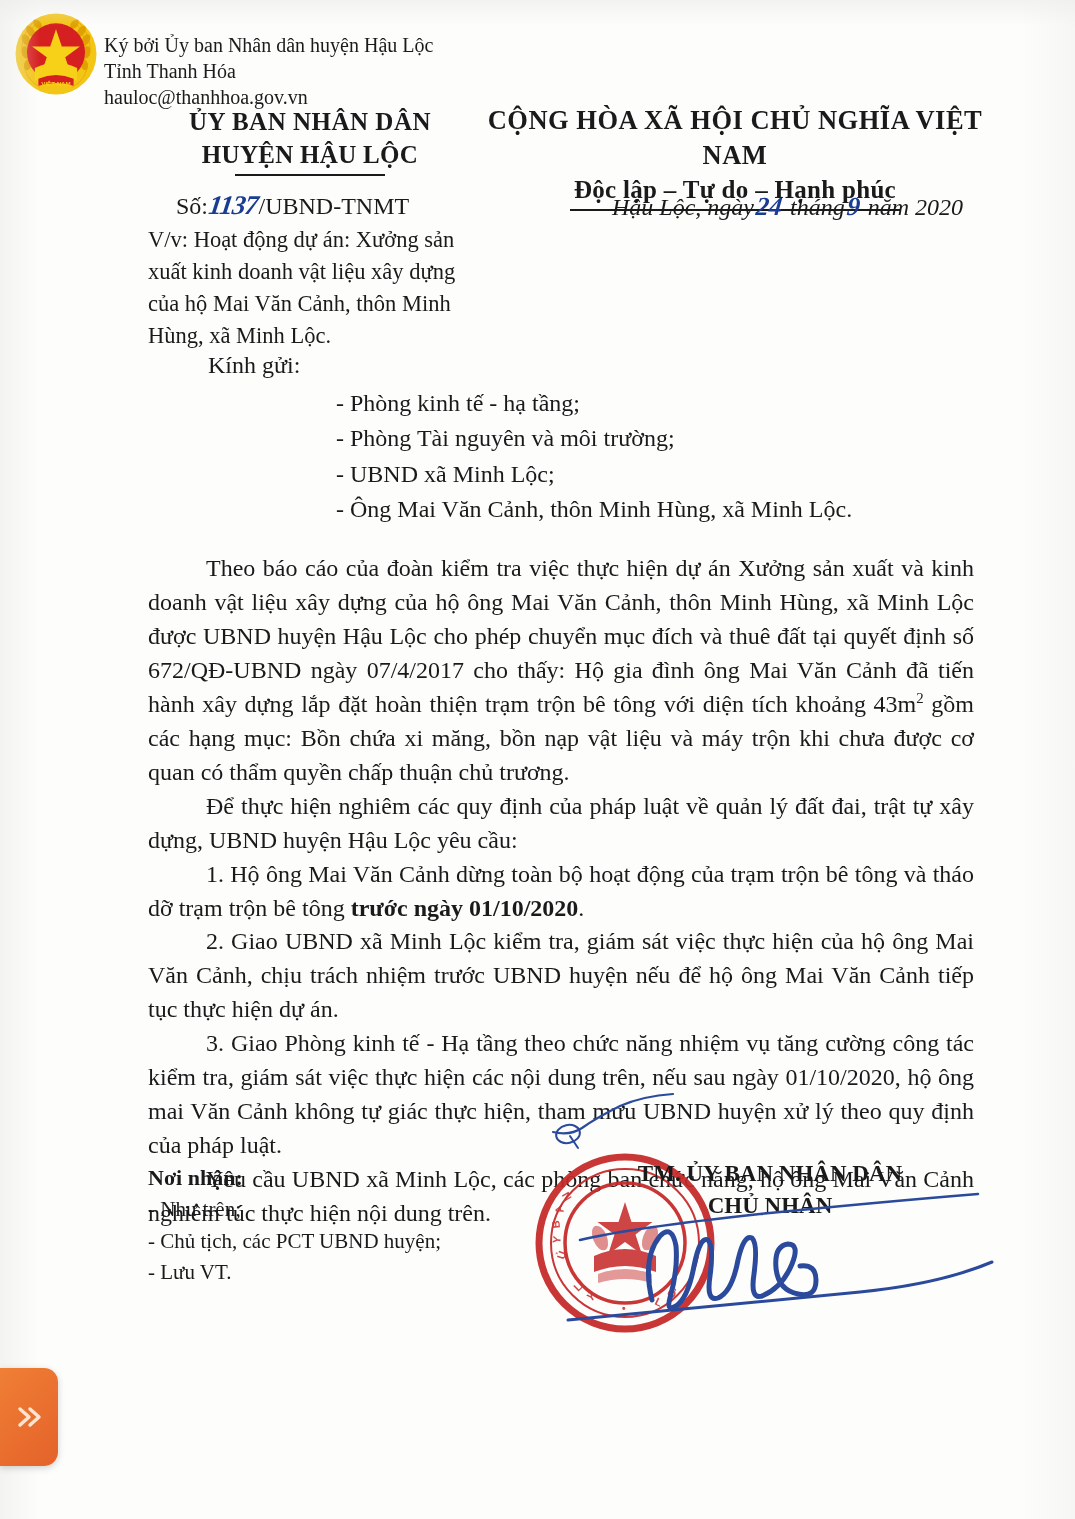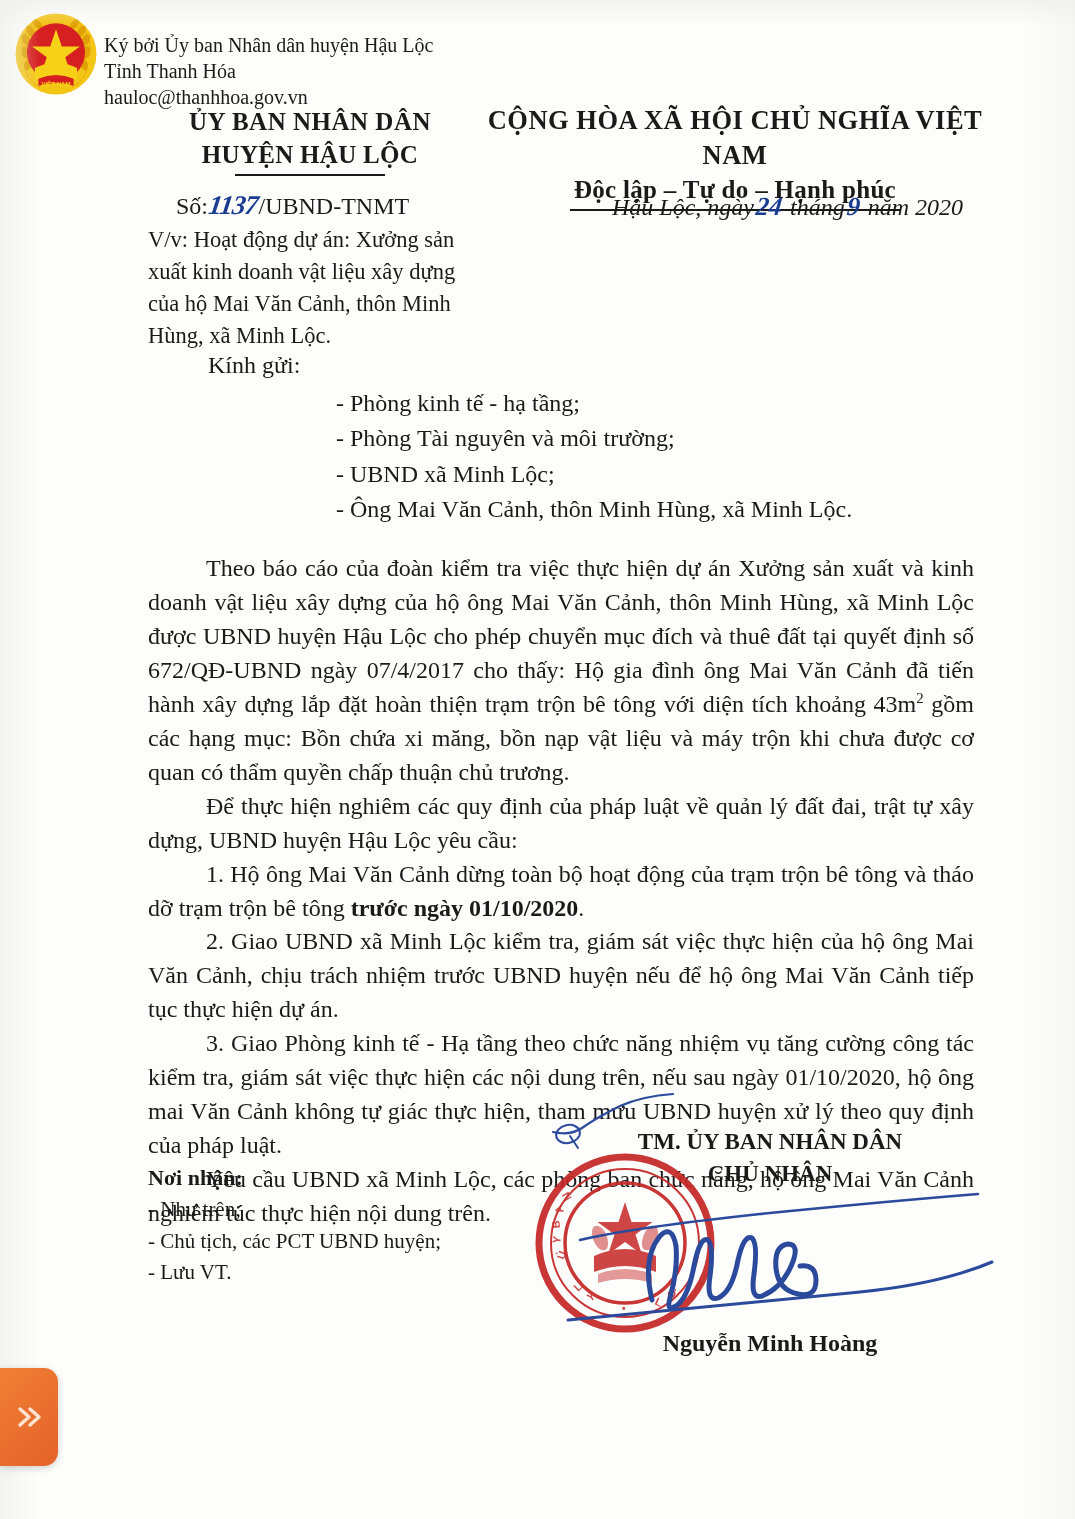--- a/index.html
+++ b/index.html
@@ -182,21 +182,21 @@
     font-size: 21px;
     line-height: 1.5;
   }
   .noinhan .ttl { font-weight: bold; font-size: 22px; }
   .noinhan div { white-space: nowrap; }
 
   
   .signblock {
     position: absolute;
     left: 560px;
-    top: 1126px;
+    top: 1158px;
     width: 420px;
     text-align: center;
     font-weight: bold;
     font-size: 23px;
     line-height: 1.38;
     z-index: 3;
   }
   .signer {
     position: absolute;
     left: 560px;
@@ -381,21 +381,20 @@
 
   <svg class="signature" viewBox="0 0 440 160">
     <g stroke="#2b4a9b" fill="none" stroke-linecap="round">
       <path d="M8 132 Q160 118 300 104 Q380 96 432 74" stroke-width="3"></path>
       <path d="M20 52 Q70 40 200 26 Q320 14 418 6" stroke-width="2.6"></path>
       <path d="M92 112 Q82 70 100 48 Q112 36 116 58 Q118 82 110 110 Q106 124 116 118 Q128 110 134 78 Q140 48 148 52 Q154 58 150 88 Q146 114 158 110 Q172 104 178 72 Q184 46 192 50 Q198 56 194 86 Q190 112 202 108" stroke-width="5"></path>
       <path d="M202 108 Q222 100 232 76 Q240 56 228 56 Q214 58 216 80 Q218 102 238 106 Q256 110 256 92 Q256 76 240 78" stroke-width="5"></path>
     </g>
   </svg>
 
-  <div class="signer">Nguyễn Minh Hoàng</div>
 
   <div class="scan-tint"></div>
 
   <div class="fab">
     <svg width="30" height="26" viewBox="0 0 30 26">
       <path d="M6 5 L15 13 L6 21" stroke="#fde5d2" stroke-width="3.4" fill="none" stroke-linecap="round" stroke-linejoin="round"></path>
       <path d="M16 5 L25 13 L16 21" stroke="#fde5d2" stroke-width="3.4" fill="none" stroke-linecap="round" stroke-linejoin="round"></path>
     </svg>
   </div>
 

